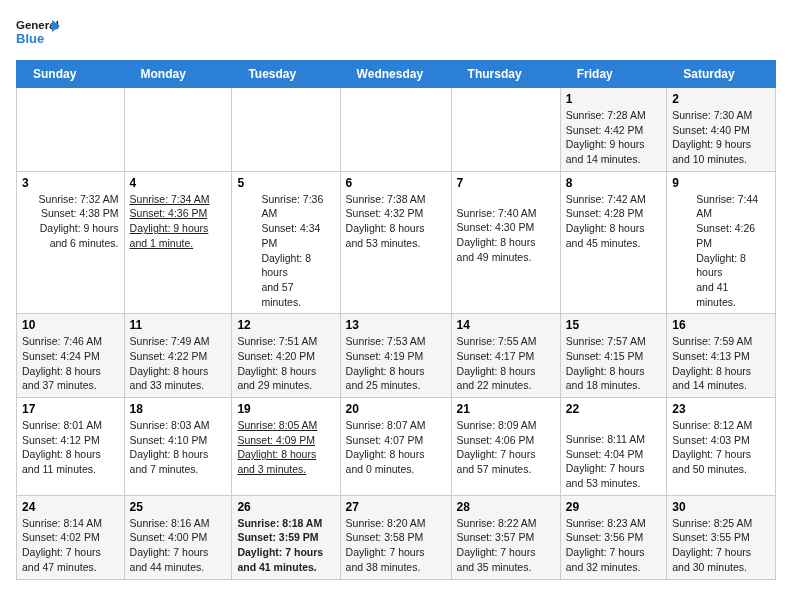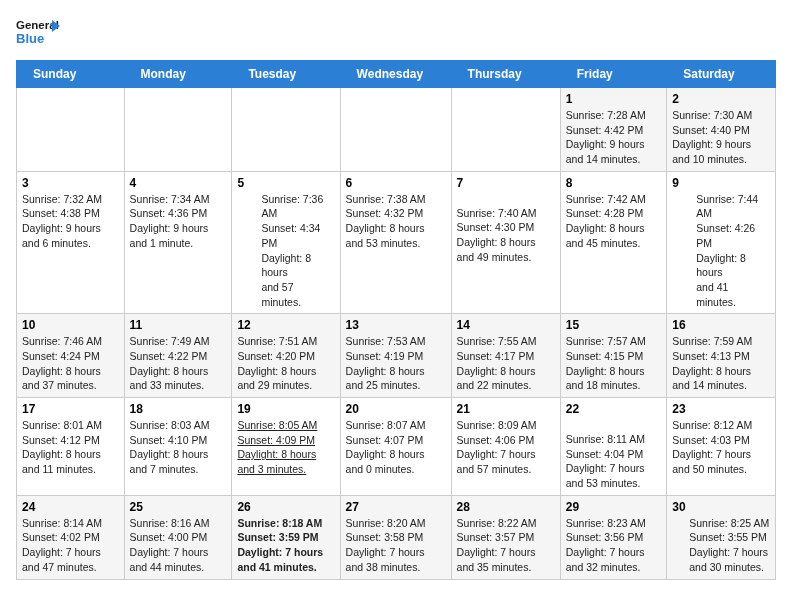--- a/index.html
+++ b/index.html
@@ -124,28 +124,28 @@
           <span class="day-num">2</span>
           <div class="day-info" style="white-space: pre-line;">Sunrise: 7:30 AM
 Sunset: 4:40 PM
 Daylight: 9 hours
 and 10 minutes.</div>
         </td>
       </tr>
       <tr>
         <td>
           <span class="day-num">3</span>
-          <div class="day-info" style="white-space: pre-line;">Sunrise: 7:32 AM
+          <div class="day-info" style="white-space: pre-line; text-align: right;">Sunrise: 7:32 AM
 Sunset: 4:38 PM
 Daylight: 9 hours
 and 6 minutes.</div>
         </td>
         <td>
           <span class="day-num">4</span>
-          <div class="day-info" style="white-space: pre-line;">Sunrise: 7:34 AM
+          <div class="day-info" style="white-space: pre-line; text-decoration: underline;">Sunrise: 7:34 AM
 Sunset: 4:36 PM
 Daylight: 9 hours
 and 1 minute.</div>
         </td>
         <td>
           <span class="day-num">5</span>
           <div class="day-info" style="white-space: pre-line; margin-left: 24px;">Sunrise: 7:36 AM
 Sunset: 4:34 PM
 Daylight: 8 hours
 and 57 minutes.</div>
@@ -319,20 +319,20 @@
         </td>
         <td>
           <span class="day-num">29</span>
           <div class="day-info" style="white-space: pre-line;">Sunrise: 8:23 AM
 Sunset: 3:56 PM
 Daylight: 7 hours
 and 32 minutes.</div>
         </td>
         <td>
           <span class="day-num">30</span>
-          <div class="day-info" style="white-space: pre-line; margin-left: 17px;">Sunrise: 8:25 AM
+          <div class="day-info" style="white-space: pre-line;">Sunrise: 8:25 AM
 Sunset: 3:55 PM
 Daylight: 7 hours
 and 30 minutes.</div>
         </td>
       </tr>
     </tbody>
 </table>
 
 </body></html>

